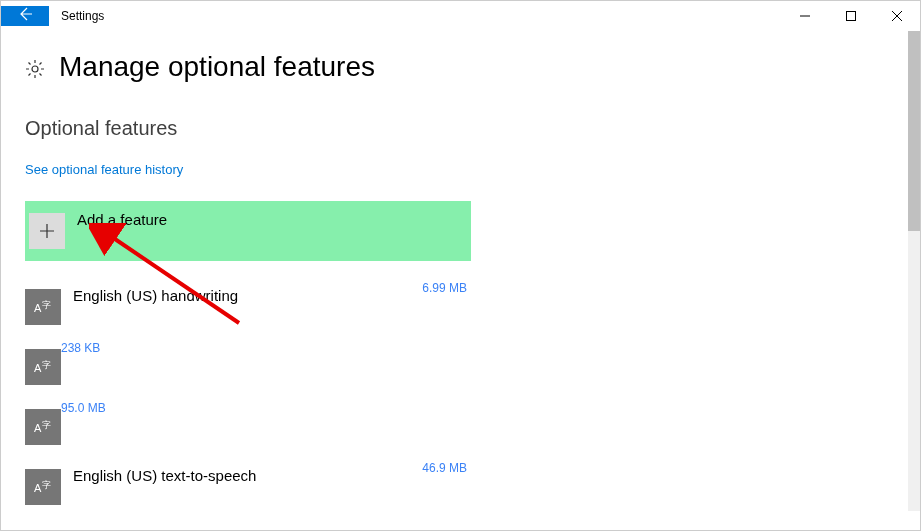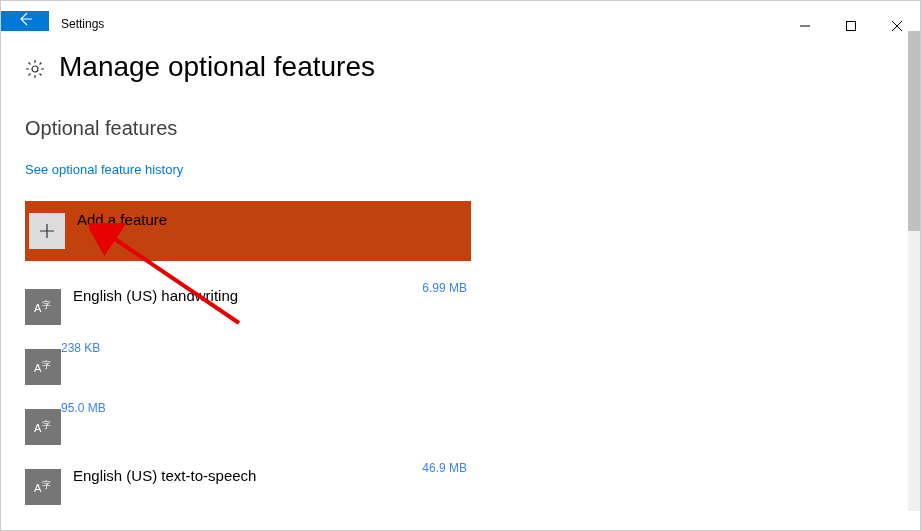--- a/index.html
+++ b/index.html
@@ -8,21 +8,21 @@
       background: #fff;
       width: 921px;
       height: 531px;
       position: relative;
       overflow: hidden;
       border: 1px solid #ccc;
     }
     .titlebar {
       height: 30px;
       display: flex;
-      align-items: flex-end;
+      align-items: center;
       background: #fff;
     }
     .back-btn {
       width: 48px;
       background: #0078d7;
       display: flex;
       align-items: center;
       justify-content: center;
       color: #fff;
       cursor: pointer;
@@ -77,21 +77,21 @@
       cursor: pointer;
       display: inline-block;
       margin-bottom: 24px;
     }
     .list {
       width: 446px;
     }
     .add-row {
       display: flex;
       align-items: center;
-      background: #c2410c;
+      background: #86efac;
       height: 60px;
       cursor: pointer;
       margin-bottom: 16px;
     }
     .add-icon-box {
       width: 36px;
       height: 36px;
       background: #dcdcdc;
       margin-left: 4px;
       display: flex;

